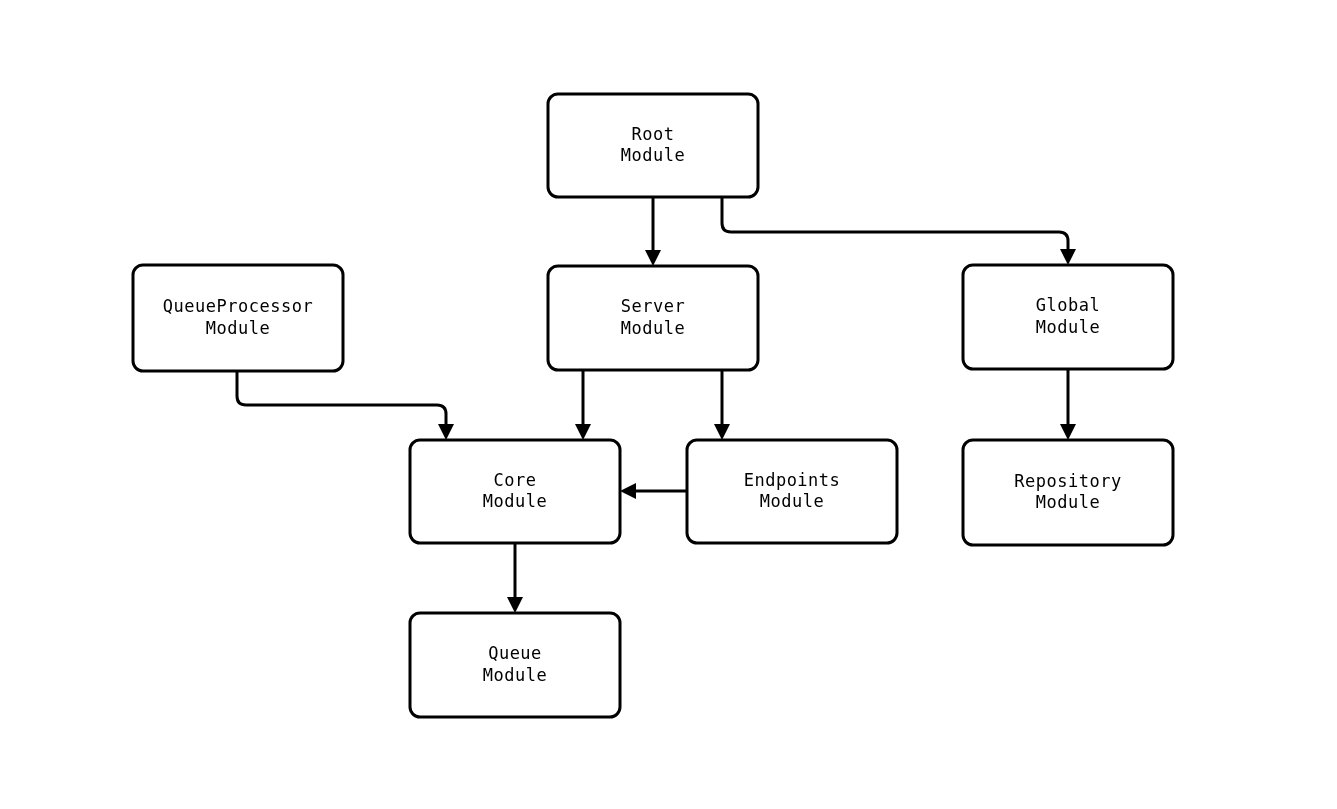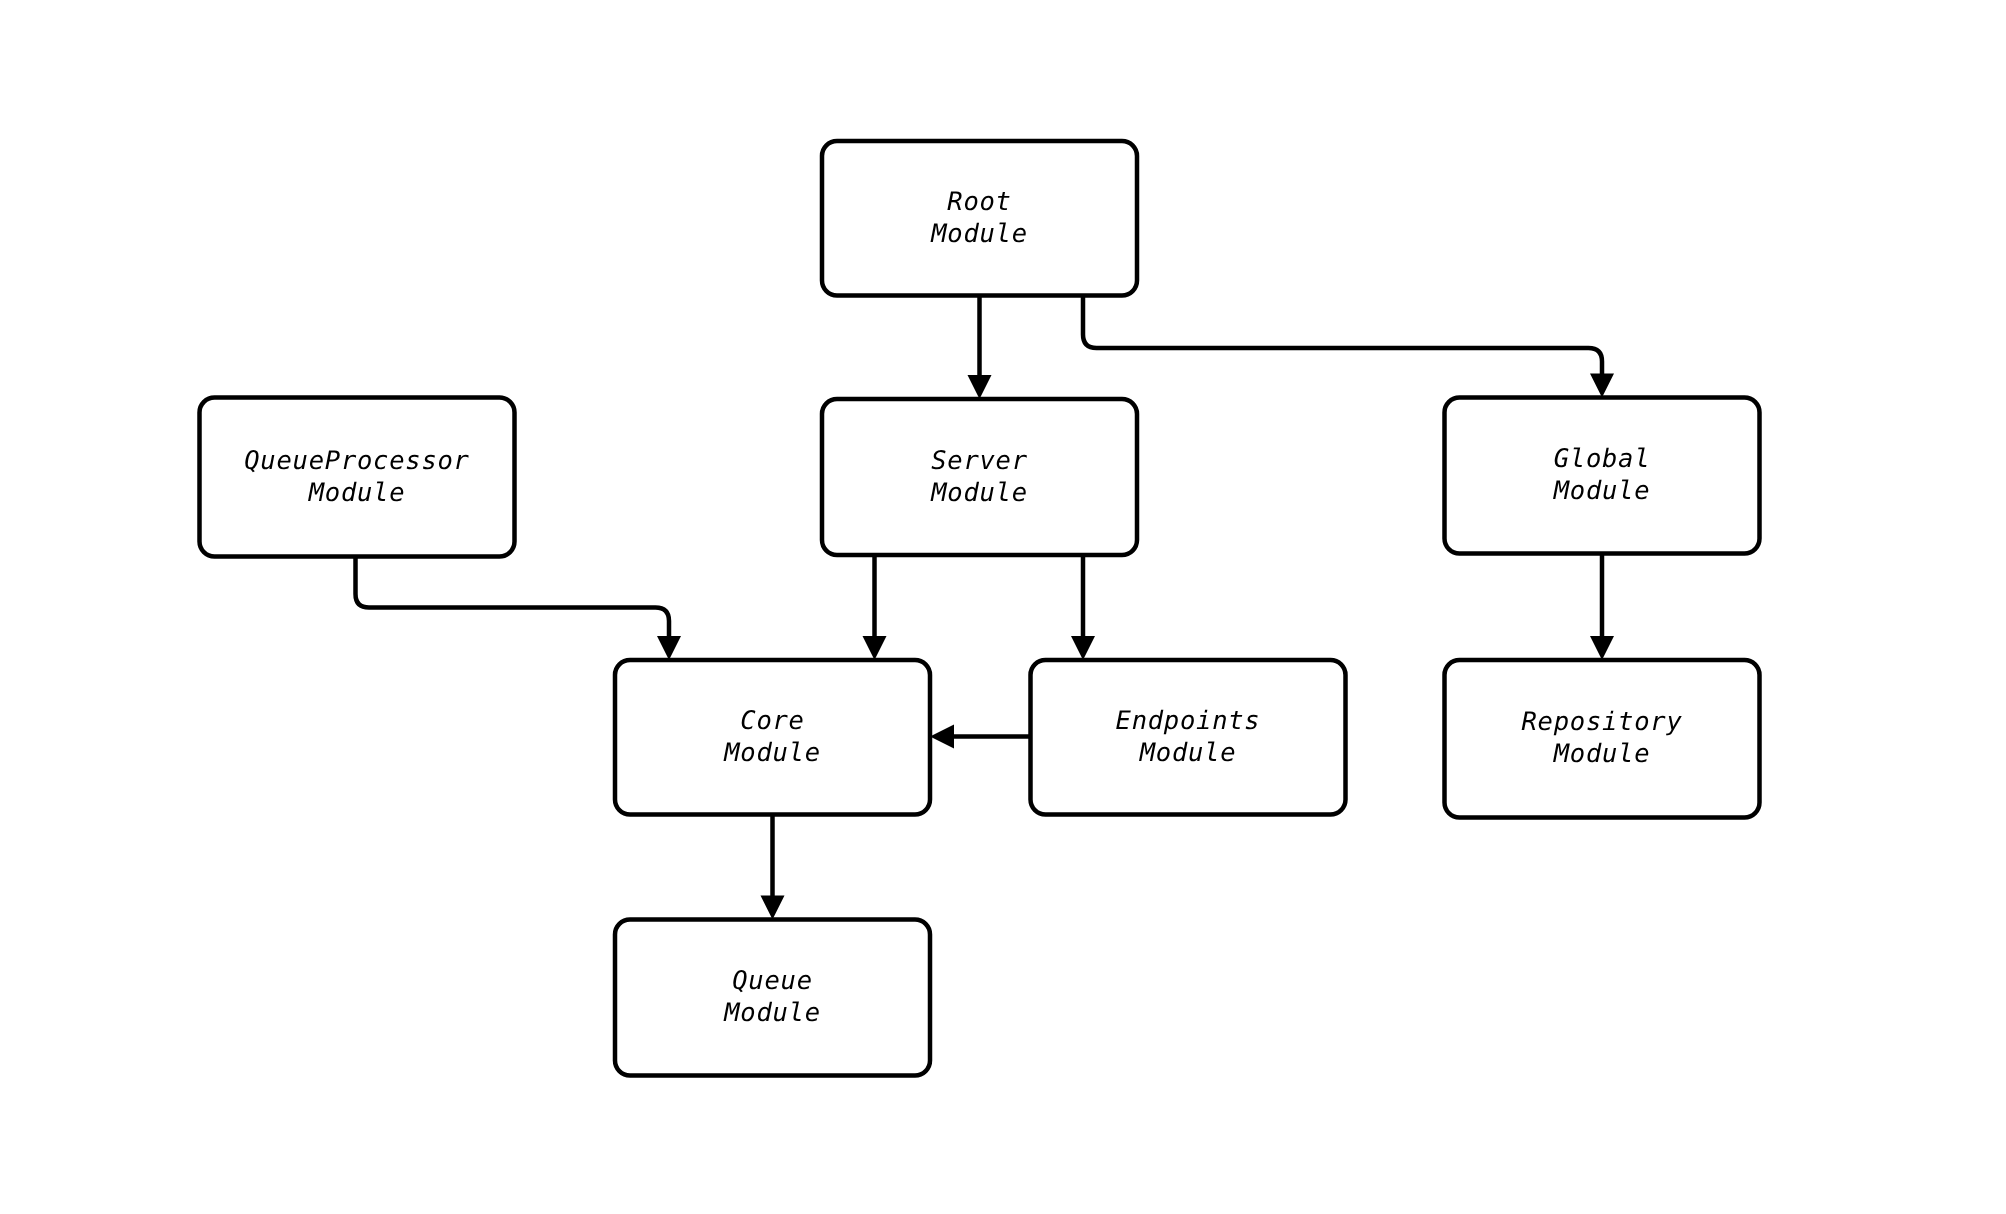--- a/index.html
+++ b/index.html
@@ -12,21 +12,20 @@
     width: 1337px;
     height: 809px;
     overflow: hidden;
     font-family: "DejaVu Sans Mono", "Liberation Mono", monospace;
   }
   #diagram-root {
     position: relative;
     width: 1337px;
     height: 809px;
     background: #ffffff;
-    font-style: italic;
   }
   svg#diagram-svg {
     display: block;
     width: 1337px;
     height: 809px;
   }
   .node-box {
     fill: #ffffff;
     stroke: #000000;
     stroke-width: 3;

